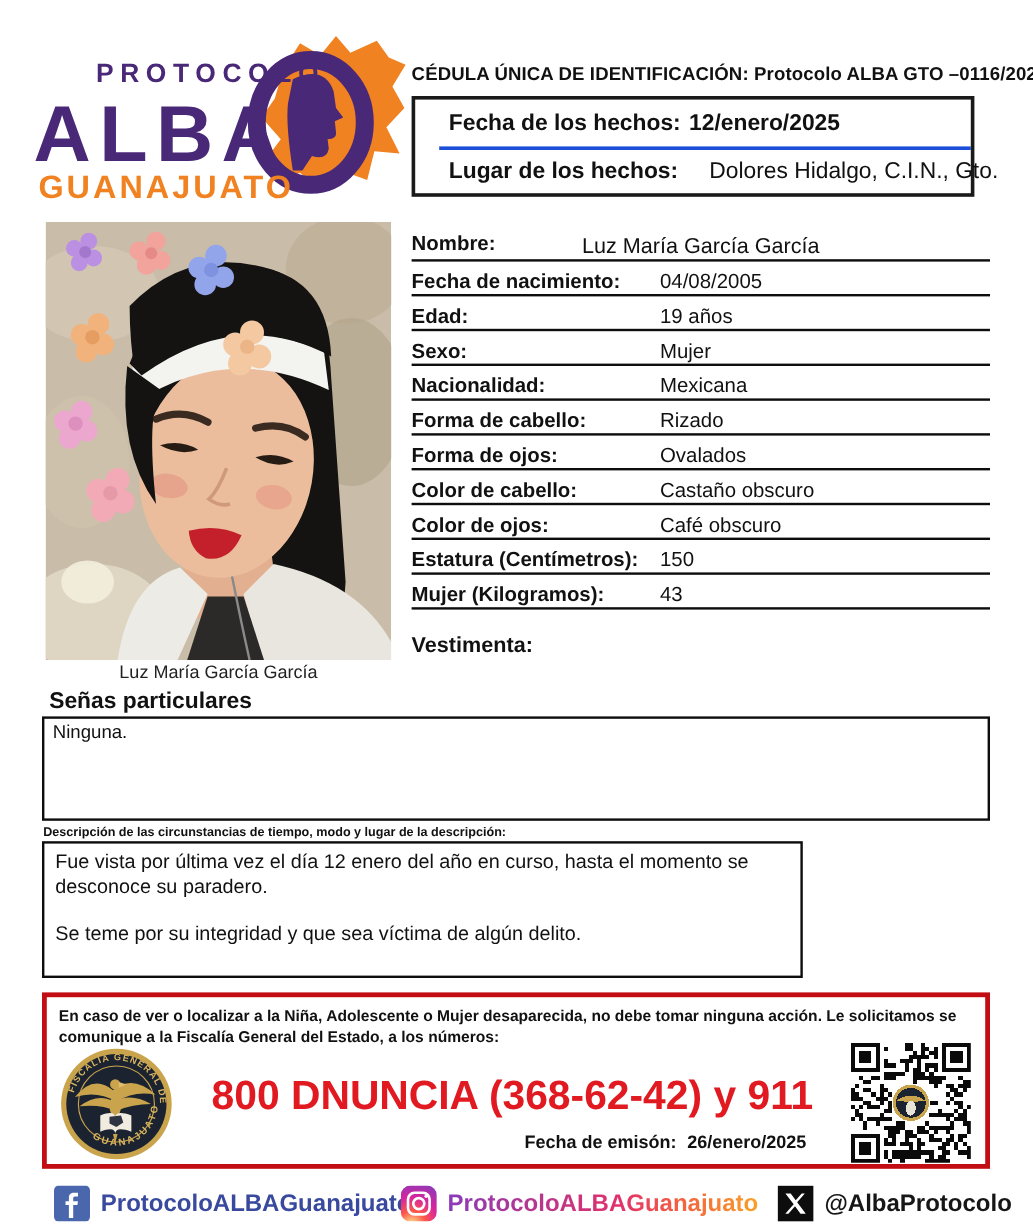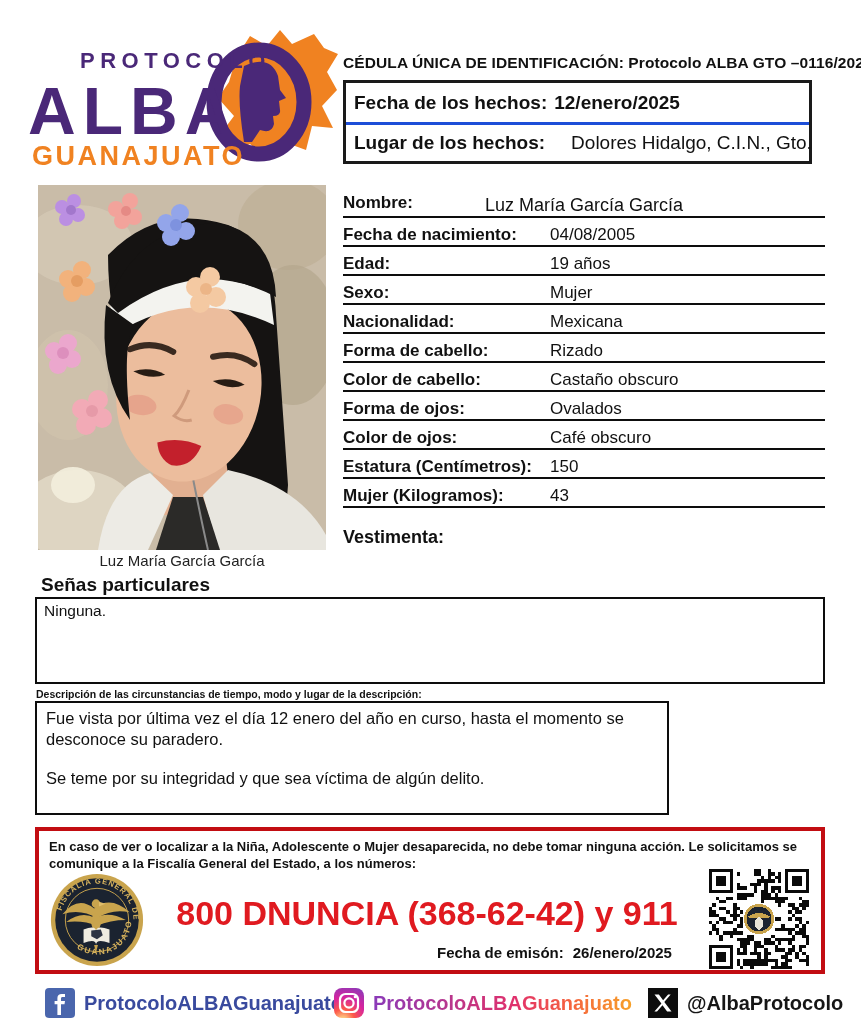--- a/index.html
+++ b/index.html
@@ -7,21 +7,21 @@
   body { font-family:"Liberation Sans", sans-serif; color:#111; }
   .page { position:relative; width:861px; height:1024px; background:#fff; overflow:hidden; }
 
   
   .logo { position:absolute; left:22px; top:24px; width:318px; height:146px; }
 
   
   .cedula-line { position:absolute; left:343px; top:54px; width:516px;
     font-size:15.5px; font-weight:bold; letter-spacing:.1px; white-space:nowrap; }
   .hechos-boxes { position:absolute; left:343px; top:80px; width:469px; border:3px solid #1a1a1a; }
-  .hechos-row { display:flex; align-items:center; height:39px; padding:10px 8px; }
+  .hechos-row { display:flex; align-items:center; height:39px; padding:10px 8px;margin-left:20px; }
   .hechos-row + .hechos-row { border-top:3px solid #1d4ed8; }
   .hechos-label { font-size:19px; font-weight:bold; white-space:nowrap; }
   .hechos-value { font-size:19px; margin-left:10px; white-space:nowrap; }
   .hechos-value.bold { font-weight:bold; margin-left:7px; }
   .hechos-value.spread { margin-left:26px; }
 
   
   .photo { position:absolute; left:38px; top:185px; width:288px; height:365px; }
   .photo svg { display:block; width:100%; height:100%; }
   .photo-caption { position:absolute; left:38px; top:552px; width:288px; text-align:center;
@@ -226,26 +226,26 @@
     </div>
     <div class="frow">
       <span class="flabel">Nacionalidad:</span>
       <span class="fvalue">Mexicana</span>
     </div>
     <div class="frow">
       <span class="flabel">Forma de cabello:</span>
       <span class="fvalue">Rizado</span>
     </div>
     <div class="frow">
+      <span class="flabel">Forma de ojos:</span>
+      <span class="fvalue">Ovalados</span>
+    </div>
+    <div class="frow">
       <span class="flabel">Color de cabello:</span>
       <span class="fvalue">Castaño obscuro</span>
-    </div>
-    <div class="frow">
-      <span class="flabel">Forma de ojos:</span>
-      <span class="fvalue">Ovalados</span>
     </div>
     <div class="frow">
       <span class="flabel">Color de ojos:</span>
       <span class="fvalue">Café obscuro</span>
     </div>
     <div class="frow">
       <span class="flabel">Estatura (Centímetros):</span>
       <span class="fvalue">150</span>
     </div>
     <div class="frow">

